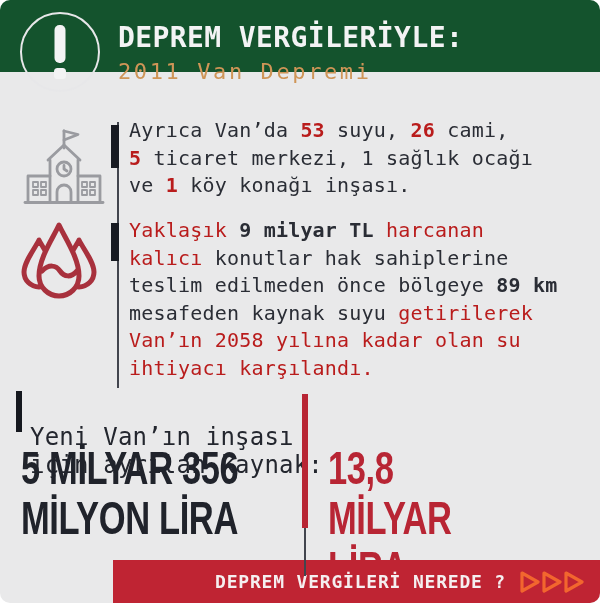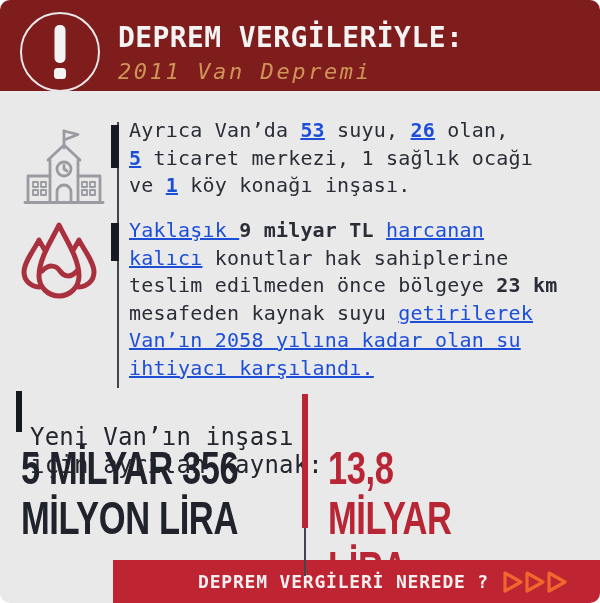--- a/index.html
+++ b/index.html
@@ -2,62 +2,62 @@
 <html><head>
 <meta charset="utf-8">
 <style>
   html,body{margin:0;padding:0;background:#ffffff;}
   .canvas{
     position:relative;width:600px;height:603px;overflow:hidden;
     background:#e9e9ea;border-radius:10px;
     font-family:"DejaVu Sans Mono","Liberation Mono",monospace;
   }
   
-  .hdr{position:absolute;left:0;top:0;width:600px;height:91px;background:#7f1d1d;}
+  .hdr{position:absolute;left:0;top:0;width:600px;height:72px;background:#14532d;}
   .warn{position:absolute;left:20px;top:12px;width:80px;height:80px;
         border:2.5px solid #e7e7e9;border-radius:50%;box-sizing:border-box;}
   .excl-bar{position:absolute;left:50%;transform:translateX(-50%);top:11px;
         width:11px;height:38px;background:#f3f3f4;border-radius:5px;}
   .excl-dot{position:absolute;left:50%;transform:translateX(-50%);top:54px;
         width:12px;height:11px;background:#f3f3f4;border-radius:3.5px;}
   .hdr-text{position:absolute;left:118px;top:23px;}
   .title{font-size:28px;font-weight:bold;color:#f3f3f4;letter-spacing:0.4px;line-height:1.1;white-space:pre;}
-  .subtitle{margin-top:5px;font-size:22px;font-style:italic;color:#cf9557;letter-spacing:2.6px;white-space:pre;}
+  .subtitle{margin-top:5px;font-size:22px;color:#cf9557;letter-spacing:2.6px;white-space:pre;}
   
   .vline{position:absolute;width:2px;background:#42454e;}
   .vline-1{left:117px;top:122px;height:266px;}
   .vline-2{left:304px;top:528px;height:48px;z-index:5;}
   .qbar{position:absolute;background:#171a22;}
   .qbar-1{left:111px;top:125px;width:8px;height:43px;}
   .qbar-2{left:111px;top:223px;width:8px;height:38px;}
   
   .para{position:absolute;left:129px;margin:0;font-size:20px;line-height:27.5px;
         letter-spacing:0.2px;white-space:pre-wrap;color:#2a2d35;}
   .para-1{top:117px;width:465px;}
   .para-2{top:217px;width:465px;}
   .seg.dark{color:#2a2d35;}
-  .seg.red{color:#1d4ed8;text-decoration:underline;}
+  .seg.red{color:#b91c1c;}
   .seg.bold{font-weight:bold;}
   
   .icon-school{position:absolute;left:22px;top:126px;}
   .icon-water{position:absolute;left:16px;top:221px;}
   
   .stat-bar-left{position:absolute;left:16px;top:391px;width:6px;height:41px;background:#15181f;}
   .stat-label{position:absolute;font-size:24px;line-height:27.5px;letter-spacing:0.2px;white-space:pre-wrap;margin-top:36px;}
   .stat-label-left{left:30px;top:388px;color:#23262e;}
   .stat-bar-right{position:absolute;left:302px;top:394px;width:6px;height:134px;background:#b82534;}
   .stat-label-right{left:328px;top:386px;color:#c04a54;}
   .big-value{position:absolute;font-family:"Liberation Sans","DejaVu Sans",sans-serif;
         font-weight:bold;font-size:46px;line-height:50px;white-space:pre-wrap;
         transform:scaleX(0.75);transform-origin:left top;letter-spacing:-0.5px;}
   .value-left{left:21px;top:443px;color:#20232b;}
   .value-right{left:328px;top:443px;color:#b82534;}
   
   .footer{position:absolute;left:113px;top:560px;width:487px;height:43px;background:#bf2433;
-        display:flex;align-items:center;justify-content:flex-end;padding-right:32px;box-sizing:border-box;}
+        display:flex;align-items:center;justify-content:flex-end;padding-right:15px;box-sizing:border-box;}
   .footer-label{font-size:18px;font-weight:bold;color:#f5eff0;letter-spacing:0.8px;margin-right:13px;white-space:pre;}
   .arrows{display:block;}
 </style>
 </head>
 <body>
 
 <div class="canvas">
 
   <header class="hdr">
     <div class="warn">
@@ -91,26 +91,26 @@
     <path d="M23 19 C18 29 8 41 8 51 A15 15 0 0 0 38 51 C38 41 28 29 23 19 Z"></path>
     <path d="M63 19 C58 29 48 41 48 51 A15 15 0 0 0 78 51 C78 41 68 29 63 19 Z"></path>
     <path d="M43 4 C37 17 23 37 23 55 A20 20 0 0 0 63 55 C63 37 49 17 43 4 Z" fill="#e9e9ea"></path>
     <path d="M26 50 C33 43 40 44 44 50 C48 56 55 57 61 50"></path>
   </svg>
 
   <div class="vline vline-1"></div>
   <div class="qbar qbar-1"></div>
   <div class="qbar qbar-2"></div>
 
-  <p class="para para-1"><span class="seg dark">Ayrıca Van’da </span><span class="seg red bold">53</span><span class="seg dark"> suyu, </span><span class="seg red bold">26</span><span class="seg dark"> olan,
+  <p class="para para-1"><span class="seg dark">Ayrıca Van’da </span><span class="seg red bold">53</span><span class="seg dark"> suyu, </span><span class="seg red bold">26</span><span class="seg dark"> cami,
 </span><span class="seg red bold">5</span><span class="seg dark"> ticaret merkezi, 1 sağlık ocağı
 ve </span><span class="seg red bold">1</span><span class="seg dark"> köy konağı inşası.</span></p>
   <p class="para para-2"><span class="seg red">Yaklaşık </span><span class="seg dark bold">9 milyar TL</span><span class="seg dark"> </span><span class="seg red">harcanan
 kalıcı</span><span class="seg dark"> konutlar hak sahiplerine
-teslim edilmeden önce bölgeye </span><span class="seg dark bold">23 km</span><span class="seg dark">
+teslim edilmeden önce bölgeye </span><span class="seg dark bold">89 km</span><span class="seg dark">
 mesafeden kaynak suyu </span><span class="seg red">getirilerek
 Van’ın 2058 yılına kadar olan su
 ihtiyacı karşılandı.</span></p>
 
   <div class="stat-bar-left"></div>
   <div class="stat-label stat-label-left">Yeni Van’ın inşası
 için ayrılan kaynak:</div>
   <div class="big-value value-left">5 MİLYAR 356
 MİLYON LİRA</div>
 

